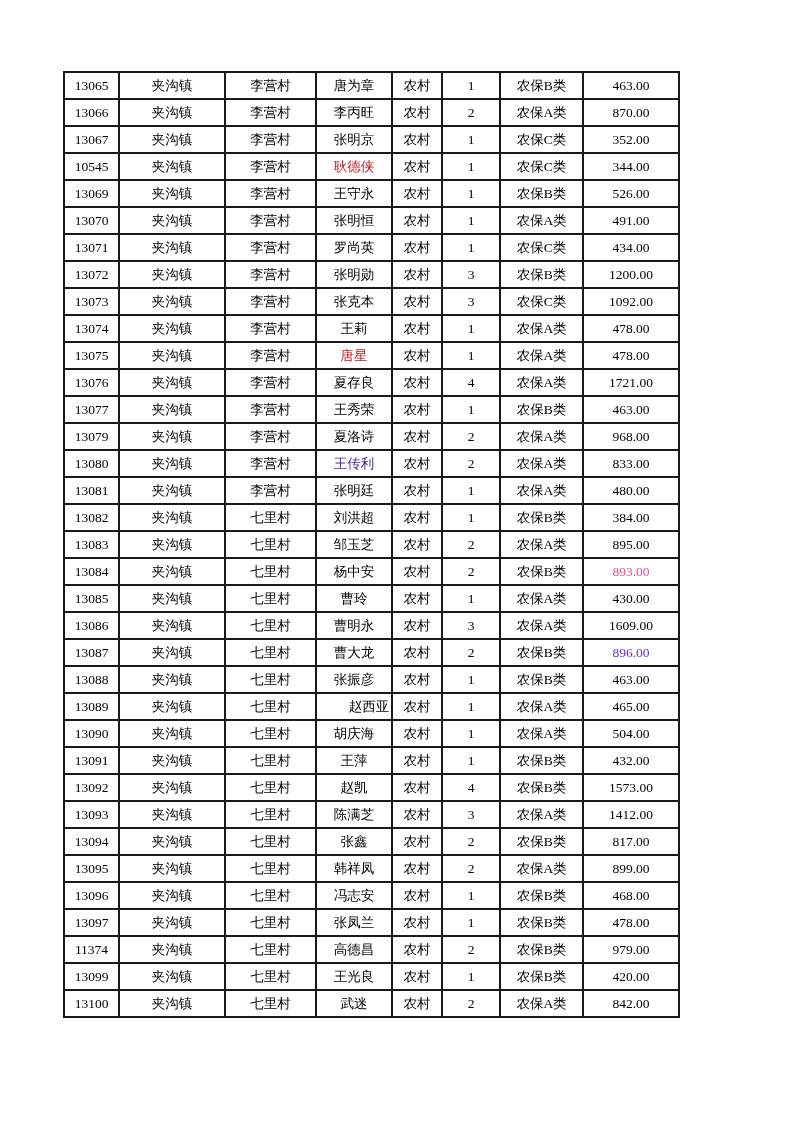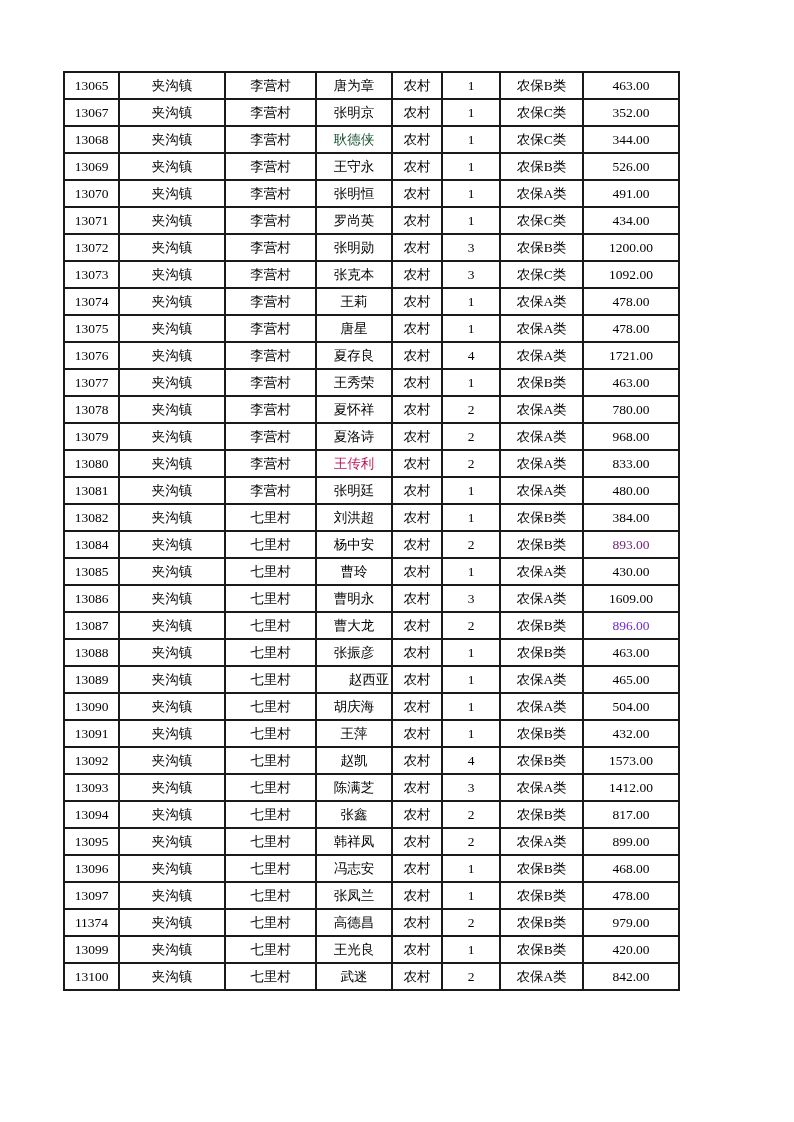--- a/index.html
+++ b/index.html
@@ -72,34 +72,44 @@
           <td style="border-color: rgb(26, 26, 26); color: rgb(0, 0, 0);">13065</td>
           <td style="border-color: rgb(26, 26, 26); color: rgb(0, 0, 0);">夹沟镇</td>
           <td style="border-color: rgb(26, 26, 26); color: rgb(0, 0, 0);">李营村</td>
           <td style="border-color: rgb(26, 26, 26); color: rgb(0, 0, 0);">唐为章</td>
           <td style="border-color: rgb(26, 26, 26); color: rgb(0, 0, 0);">农村</td>
           <td style="border-color: rgb(26, 26, 26); color: rgb(0, 0, 0);">1</td>
           <td style="border-color: rgb(26, 26, 26); color: rgb(0, 0, 0);">农保B类</td>
           <td style="border-color: rgb(26, 26, 26); color: rgb(0, 0, 0);">463.00</td>
         </tr>
         <tr>
+          <td style="border-color: rgb(26, 26, 26); color: rgb(0, 0, 0);">13066</td>
+          <td style="border-color: rgb(26, 26, 26); color: rgb(0, 0, 0);">夹沟镇</td>
+          <td style="border-color: rgb(26, 26, 26); color: rgb(0, 0, 0);">李营村</td>
+          <td style="border-color: rgb(26, 26, 26); color: rgb(0, 0, 0);">李丙旺</td>
+          <td style="border-color: rgb(26, 26, 26); color: rgb(0, 0, 0);">农村</td>
+          <td style="border-color: rgb(26, 26, 26); color: rgb(0, 0, 0);">2</td>
+          <td style="border-color: rgb(26, 26, 26); color: rgb(0, 0, 0);">农保A类</td>
+          <td style="border-color: rgb(26, 26, 26); color: rgb(0, 0, 0);">870.00</td>
+        </tr>
+        <tr>
           <td style="border-color: rgb(26, 26, 26); color: rgb(0, 0, 0);">13067</td>
           <td style="border-color: rgb(26, 26, 26); color: rgb(0, 0, 0);">夹沟镇</td>
           <td style="border-color: rgb(26, 26, 26); color: rgb(0, 0, 0);">李营村</td>
           <td style="border-color: rgb(26, 26, 26); color: rgb(0, 0, 0);">张明京</td>
           <td style="border-color: rgb(26, 26, 26); color: rgb(0, 0, 0);">农村</td>
           <td style="border-color: rgb(26, 26, 26); color: rgb(0, 0, 0);">1</td>
           <td style="border-color: rgb(26, 26, 26); color: rgb(0, 0, 0);">农保C类</td>
           <td style="border-color: rgb(26, 26, 26); color: rgb(0, 0, 0);">352.00</td>
         </tr>
         <tr>
-          <td style="border-color: rgb(26, 26, 26); color: rgb(0, 0, 0);">13068</td>
-          <td style="border-color: rgb(26, 26, 26); color: rgb(0, 0, 0);">夹沟镇</td>
-          <td style="border-color: rgb(26, 26, 26); color: rgb(0, 0, 0);">李营村</td>
-          <td style="border-color: rgb(26, 26, 26); color: #14532d;">耿德侠</td>
+          <td style="border-color: rgb(26, 26, 26); color: rgb(0, 0, 0);">10545</td>
+          <td style="border-color: rgb(26, 26, 26); color: rgb(0, 0, 0);">夹沟镇</td>
+          <td style="border-color: rgb(26, 26, 26); color: rgb(0, 0, 0);">李营村</td>
+          <td style="border-color: rgb(26, 26, 26); color: #b91c1c;">耿德侠</td>
           <td style="border-color: rgb(26, 26, 26); color: rgb(0, 0, 0);">农村</td>
           <td style="border-color: rgb(26, 26, 26); color: rgb(0, 0, 0);">1</td>
           <td style="border-color: rgb(26, 26, 26); color: rgb(0, 0, 0);">农保C类</td>
           <td style="border-color: rgb(26, 26, 26); color: rgb(0, 0, 0);">344.00</td>
         </tr>
         <tr>
           <td style="border-color: rgb(26, 26, 26); color: rgb(0, 0, 0);">13069</td>
           <td style="border-color: rgb(26, 26, 26); color: rgb(0, 0, 0);">夹沟镇</td>
           <td style="border-color: rgb(26, 26, 26); color: rgb(0, 0, 0);">李营村</td>
           <td style="border-color: rgb(26, 26, 26); color: rgb(0, 0, 0);">王守永</td>
@@ -155,21 +165,21 @@
           <td style="border-color: rgb(26, 26, 26); color: rgb(0, 0, 0);">王莉</td>
           <td style="border-color: rgb(26, 26, 26); color: rgb(0, 0, 0);">农村</td>
           <td style="border-color: rgb(26, 26, 26); color: rgb(0, 0, 0);">1</td>
           <td style="border-color: rgb(26, 26, 26); color: rgb(0, 0, 0);">农保A类</td>
           <td style="border-color: rgb(26, 26, 26); color: rgb(0, 0, 0);">478.00</td>
         </tr>
         <tr>
           <td style="border-color: rgb(26, 26, 26); color: rgb(0, 0, 0);">13075</td>
           <td style="border-color: rgb(26, 26, 26); color: rgb(0, 0, 0);">夹沟镇</td>
           <td style="border-color: rgb(26, 26, 26); color: rgb(0, 0, 0);">李营村</td>
-          <td style="border-color: rgb(26, 26, 26); color: #000000;">唐星</td>
+          <td style="border-color: rgb(26, 26, 26); color: #b91c1c;">唐星</td>
           <td style="border-color: rgb(26, 26, 26); color: rgb(0, 0, 0);">农村</td>
           <td style="border-color: rgb(26, 26, 26); color: rgb(0, 0, 0);">1</td>
           <td style="border-color: rgb(26, 26, 26); color: rgb(0, 0, 0);">农保A类</td>
           <td style="border-color: rgb(26, 26, 26); color: rgb(0, 0, 0);">478.00</td>
         </tr>
         <tr>
           <td style="border-color: rgb(26, 26, 26); color: rgb(0, 0, 0);">13076</td>
           <td style="border-color: rgb(26, 26, 26); color: rgb(0, 0, 0);">夹沟镇</td>
           <td style="border-color: rgb(26, 26, 26); color: rgb(0, 0, 0);">李营村</td>
           <td style="border-color: rgb(26, 26, 26); color: rgb(0, 0, 0);">夏存良</td>
@@ -182,44 +192,34 @@
           <td style="border-color: rgb(26, 26, 26); color: rgb(0, 0, 0);">13077</td>
           <td style="border-color: rgb(26, 26, 26); color: rgb(0, 0, 0);">夹沟镇</td>
           <td style="border-color: rgb(26, 26, 26); color: rgb(0, 0, 0);">李营村</td>
           <td style="border-color: rgb(26, 26, 26); color: rgb(0, 0, 0);">王秀荣</td>
           <td style="border-color: rgb(26, 26, 26); color: rgb(0, 0, 0);">农村</td>
           <td style="border-color: rgb(26, 26, 26); color: rgb(0, 0, 0);">1</td>
           <td style="border-color: rgb(26, 26, 26); color: rgb(0, 0, 0);">农保B类</td>
           <td style="border-color: rgb(26, 26, 26); color: rgb(0, 0, 0);">463.00</td>
         </tr>
         <tr>
-          <td style="border-color: rgb(26, 26, 26); color: rgb(0, 0, 0);">13078</td>
-          <td style="border-color: rgb(26, 26, 26); color: rgb(0, 0, 0);">夹沟镇</td>
-          <td style="border-color: rgb(26, 26, 26); color: rgb(0, 0, 0);">李营村</td>
-          <td style="border-color: rgb(26, 26, 26); color: rgb(0, 0, 0);">夏怀祥</td>
-          <td style="border-color: rgb(26, 26, 26); color: rgb(0, 0, 0);">农村</td>
-          <td style="border-color: rgb(26, 26, 26); color: rgb(0, 0, 0);">2</td>
-          <td style="border-color: rgb(26, 26, 26); color: rgb(0, 0, 0);">农保A类</td>
-          <td style="border-color: rgb(26, 26, 26); color: rgb(0, 0, 0);">780.00</td>
-        </tr>
-        <tr>
           <td style="border-color: rgb(26, 26, 26); color: rgb(0, 0, 0);">13079</td>
           <td style="border-color: rgb(26, 26, 26); color: rgb(0, 0, 0);">夹沟镇</td>
           <td style="border-color: rgb(26, 26, 26); color: rgb(0, 0, 0);">李营村</td>
           <td style="border-color: rgb(26, 26, 26); color: rgb(0, 0, 0);">夏洛诗</td>
           <td style="border-color: rgb(26, 26, 26); color: rgb(0, 0, 0);">农村</td>
           <td style="border-color: rgb(26, 26, 26); color: rgb(0, 0, 0);">2</td>
           <td style="border-color: rgb(26, 26, 26); color: rgb(0, 0, 0);">农保A类</td>
           <td style="border-color: rgb(26, 26, 26); color: rgb(0, 0, 0);">968.00</td>
         </tr>
         <tr>
           <td style="border-color: rgb(26, 26, 26); color: rgb(0, 0, 0);">13080</td>
           <td style="border-color: rgb(26, 26, 26); color: rgb(0, 0, 0);">夹沟镇</td>
           <td style="border-color: rgb(26, 26, 26); color: rgb(0, 0, 0);">李营村</td>
-          <td style="border-color: rgb(26, 26, 26); color: #be185d; border-radius: 7px;">王传利</td>
+          <td style="border-color: rgb(26, 26, 26); color: #4c1d95; border-radius: 7px;">王传利</td>
           <td style="border-color: rgb(26, 26, 26); color: rgb(0, 0, 0);">农村</td>
           <td style="border-color: rgb(26, 26, 26); color: rgb(0, 0, 0);">2</td>
           <td style="border-color: rgb(26, 26, 26); color: rgb(0, 0, 0);">农保A类</td>
           <td style="border-color: rgb(26, 26, 26); color: rgb(0, 0, 0);">833.00</td>
         </tr>
         <tr>
           <td style="border-color: rgb(26, 26, 26); color: rgb(0, 0, 0);">13081</td>
           <td style="border-color: rgb(26, 26, 26); color: rgb(0, 0, 0);">夹沟镇</td>
           <td style="border-color: rgb(26, 26, 26); color: rgb(0, 0, 0);">李营村</td>
           <td style="border-color: rgb(26, 26, 26); color: rgb(0, 0, 0);">张明廷</td>
@@ -232,28 +232,38 @@
           <td style="border-color: rgb(26, 26, 26); color: rgb(0, 0, 0);">13082</td>
           <td style="border-color: rgb(26, 26, 26); color: rgb(0, 0, 0);">夹沟镇</td>
           <td style="border-color: rgb(26, 26, 26); color: rgb(0, 0, 0);">七里村</td>
           <td style="border-color: rgb(26, 26, 26); color: rgb(0, 0, 0);">刘洪超</td>
           <td style="border-color: rgb(26, 26, 26); color: rgb(0, 0, 0);">农村</td>
           <td style="border-color: rgb(26, 26, 26); color: rgb(0, 0, 0);">1</td>
           <td style="border-color: rgb(26, 26, 26); color: rgb(0, 0, 0);">农保B类</td>
           <td style="border-color: rgb(26, 26, 26); color: rgb(0, 0, 0);">384.00</td>
         </tr>
         <tr>
+          <td style="border-color: rgb(26, 26, 26); color: rgb(0, 0, 0);">13083</td>
+          <td style="border-color: rgb(26, 26, 26); color: rgb(0, 0, 0);">夹沟镇</td>
+          <td style="border-color: rgb(26, 26, 26); color: rgb(0, 0, 0);">七里村</td>
+          <td style="border-color: rgb(26, 26, 26); color: rgb(0, 0, 0);">邹玉芝</td>
+          <td style="border-color: rgb(26, 26, 26); color: rgb(0, 0, 0);">农村</td>
+          <td style="border-color: rgb(26, 26, 26); color: rgb(0, 0, 0);">2</td>
+          <td style="border-color: rgb(26, 26, 26); color: rgb(0, 0, 0);">农保A类</td>
+          <td style="border-color: rgb(26, 26, 26); color: rgb(0, 0, 0);">895.00</td>
+        </tr>
+        <tr>
           <td style="border-color: rgb(26, 26, 26); color: rgb(0, 0, 0);">13084</td>
           <td style="border-color: rgb(26, 26, 26); color: rgb(0, 0, 0);">夹沟镇</td>
           <td style="border-color: rgb(26, 26, 26); color: rgb(0, 0, 0);">七里村</td>
           <td style="border-color: rgb(26, 26, 26); color: rgb(0, 0, 0);">杨中安</td>
           <td style="border-color: rgb(26, 26, 26); color: rgb(0, 0, 0);">农村</td>
           <td style="border-color: rgb(26, 26, 26); color: rgb(0, 0, 0);">2</td>
           <td style="border-color: rgb(26, 26, 26); color: rgb(0, 0, 0);">农保B类</td>
-          <td style="border-color: rgb(26, 26, 26); color: #701a75;">893.00</td>
+          <td style="border-color: rgb(26, 26, 26); color: #ec4899;">893.00</td>
         </tr>
         <tr>
           <td style="border-color: rgb(26, 26, 26); color: rgb(0, 0, 0);">13085</td>
           <td style="border-color: rgb(26, 26, 26); color: rgb(0, 0, 0);">夹沟镇</td>
           <td style="border-color: rgb(26, 26, 26); color: rgb(0, 0, 0);">七里村</td>
           <td style="border-color: rgb(26, 26, 26); color: rgb(0, 0, 0);">曹玲</td>
           <td style="border-color: rgb(26, 26, 26); color: rgb(0, 0, 0);">农村</td>
           <td style="border-color: rgb(26, 26, 26); color: rgb(0, 0, 0);">1</td>
           <td style="border-color: rgb(26, 26, 26); color: rgb(0, 0, 0);">农保A类</td>
           <td style="border-color: rgb(26, 26, 26); color: rgb(0, 0, 0);">430.00</td>

